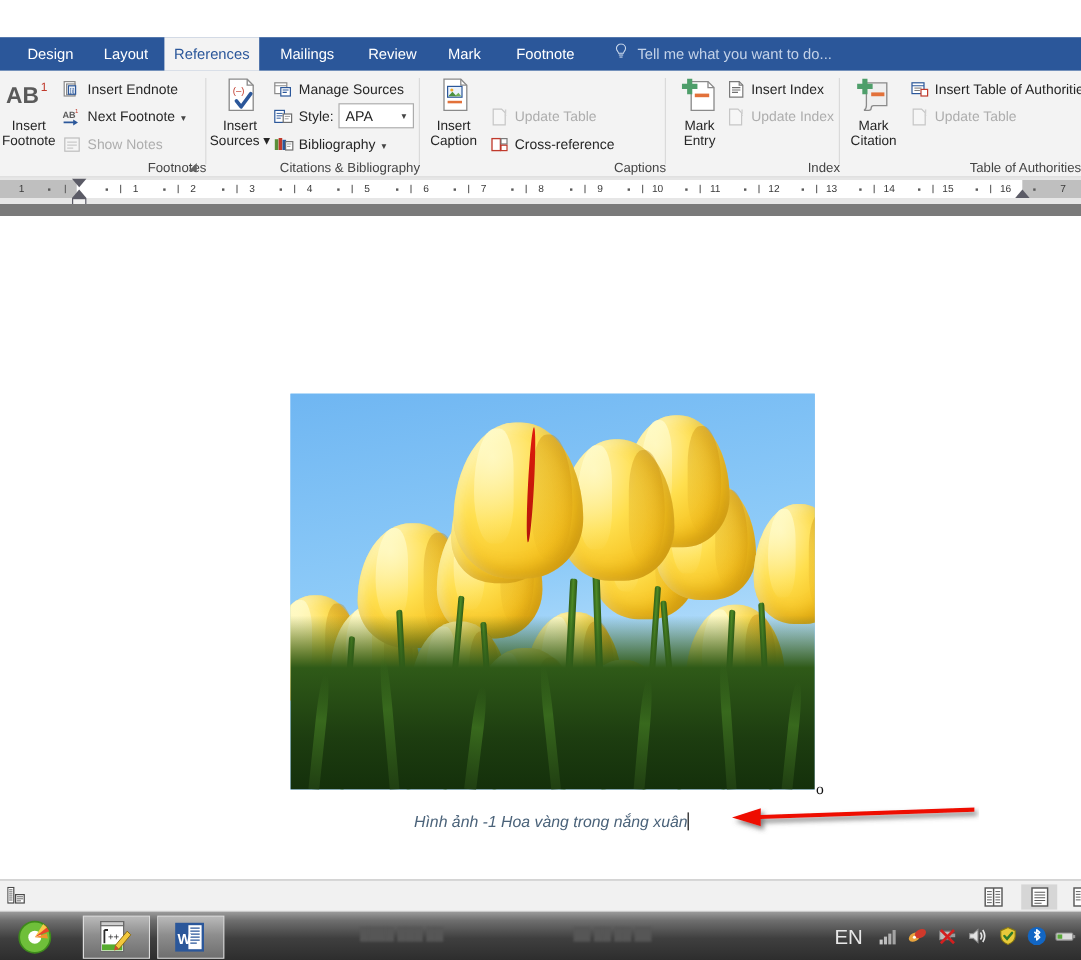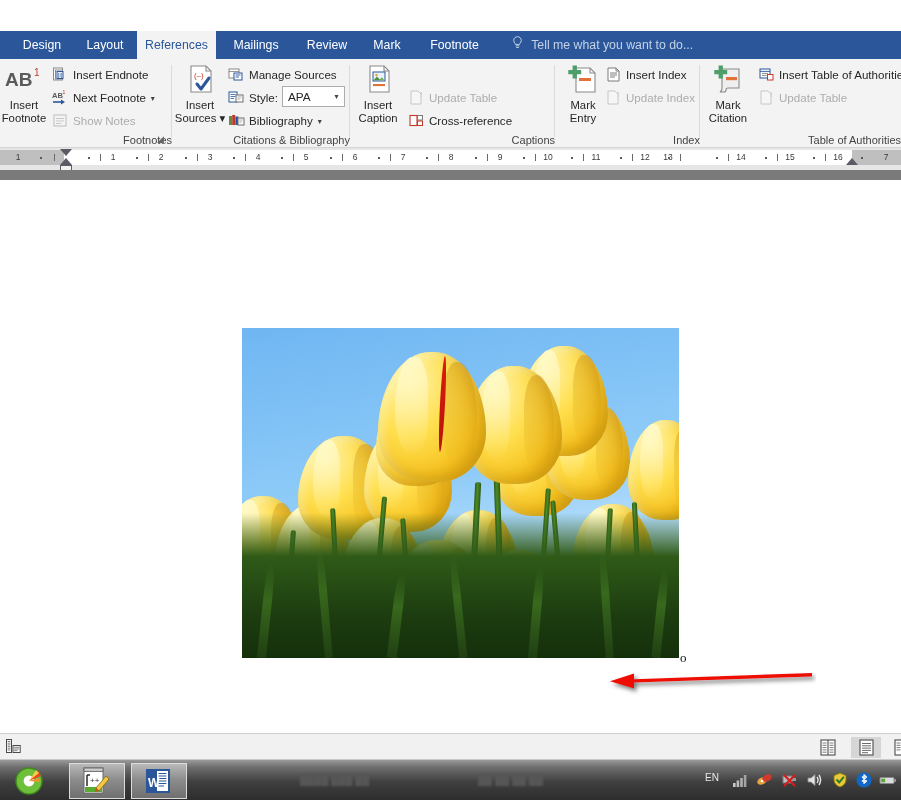--- a/index.html
+++ b/index.html
@@ -267,21 +267,21 @@
   .tb-start {
     position: absolute; left: 12px; top: 5px; width: 34px; height: 32px;
   }
   .tb-item {
     position: absolute; top: 3px; width: 56px; height: 36px;
     background: linear-gradient(180deg, #b9b9b9 0%, #8d8d8d 45%, #6f6f6f 100%);
     border: 1px solid #dcdcdc;
   }
   .tb-tray-lang {
     position: absolute; right: 182px; top: 12px;
-    font-size: 10px; color: #e8e8e8;
+    font-size: 17px; color: #e8e8e8;
   }
   .tray-icon { position: absolute; top: 11px; width: 18px; height: 18px; }
   .ghost-text {
     position: absolute; top: 14px;
     font-size: 10px; color: #565656; white-space: nowrap;
     filter: blur(1.1px);
   }
 </style>
 </head>
 <body>
@@ -564,21 +564,21 @@
     <div class="rtick" style="left:210px">3</div>
     <div class="rtick" style="left:258px">4</div>
     <div class="rtick" style="left:306px">5</div>
     <div class="rtick" style="left:355px">6</div>
     <div class="rtick" style="left:403px">7</div>
     <div class="rtick" style="left:451px">8</div>
     <div class="rtick" style="left:500px">9</div>
     <div class="rtick" style="left:548px">10</div>
     <div class="rtick" style="left:596px">11</div>
     <div class="rtick" style="left:645px">12</div>
-    <div class="rtick" style="left:668px">13</div>
+    <div class="rtick" style="left:693px">13</div>
     <div class="rtick" style="left:741px">14</div>
     <div class="rtick" style="left:790px">15</div>
     <div class="rtick" style="left:838px">16</div>
     <div class="rtick" style="left:886px">7</div>
 
     <div class="rdot" style="left:88px"></div>
     <div class="rbar" style="left:100px"></div>
     <div class="rdot" style="left:136px"></div>
     <div class="rbar" style="left:148px"></div>
     <div class="rdot" style="left:185px"></div>
@@ -658,20 +658,23 @@
         <div class="blade" style="left:78px;  width:8px;  height:112px; transform:rotate(-5deg);"></div>
         <div class="blade" style="left:150px; width:10px; height:86px;  transform:rotate(7deg);"></div>
         <div class="blade" style="left:212px; width:8px;  height:104px; transform:rotate(-6deg);"></div>
         <div class="blade" style="left:290px; width:9px;  height:92px;  transform:rotate(5deg);"></div>
         <div class="blade" style="left:360px; width:8px;  height:108px; transform:rotate(-4deg);"></div>
         <div class="blade" style="left:414px; width:9px;  height:90px;  transform:rotate(6deg);"></div>
       </div>
 
       <div class="pic-anchor-char">o</div>
 
+      <div class="caption">
+        <span>Hình ảnh -1 Hoa vàng trong nắng xuân</span><span class="caret-bar"></span>
+      </div>
 
       <div class="arrowwrap">
         <svg width="216" height="28" viewBox="0 0 216 28">
           <defs>
             <filter id="ashadow" x="-20%" y="-60%" width="150%" height="250%">
               <feDropShadow dx="2.5" dy="3" stdDeviation="2" flood-color="#555555" flood-opacity="0.75"></feDropShadow>
             </filter>
           </defs>
           <g filter="url(#ashadow)">
             <path d="M212 5 L34 11.2 L34 5.5 L10 13.2 L34 20.5 L34 14.6 L212 8.5 Z" fill="#EE1100"></path>

